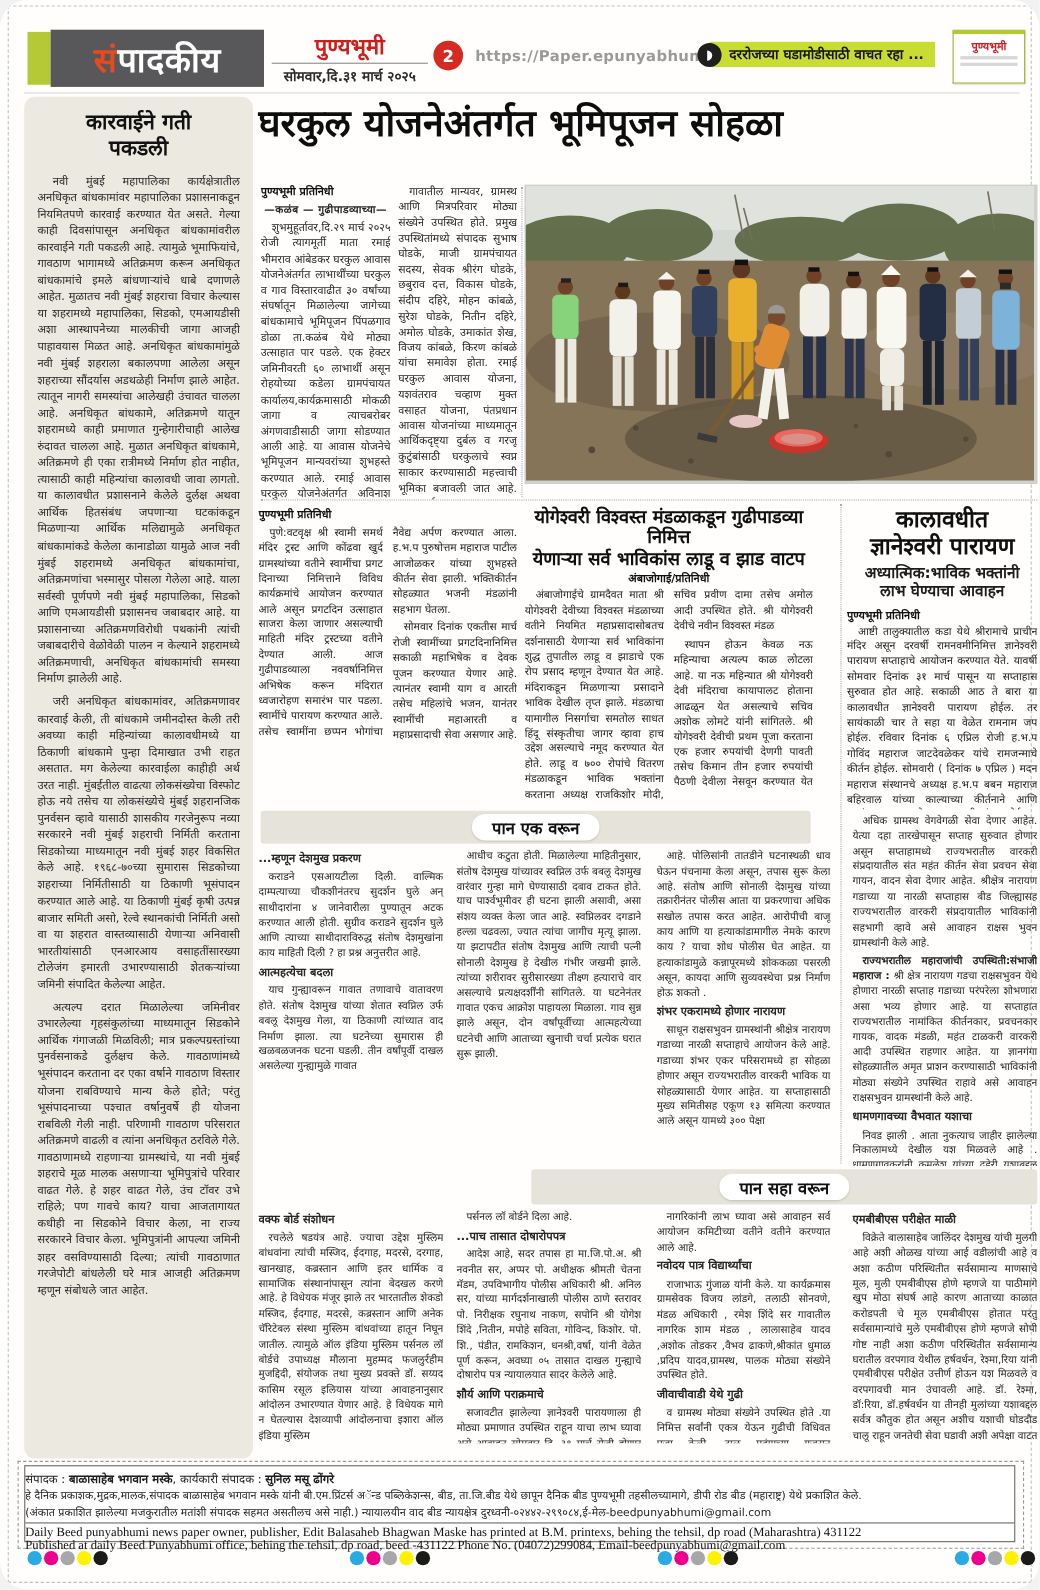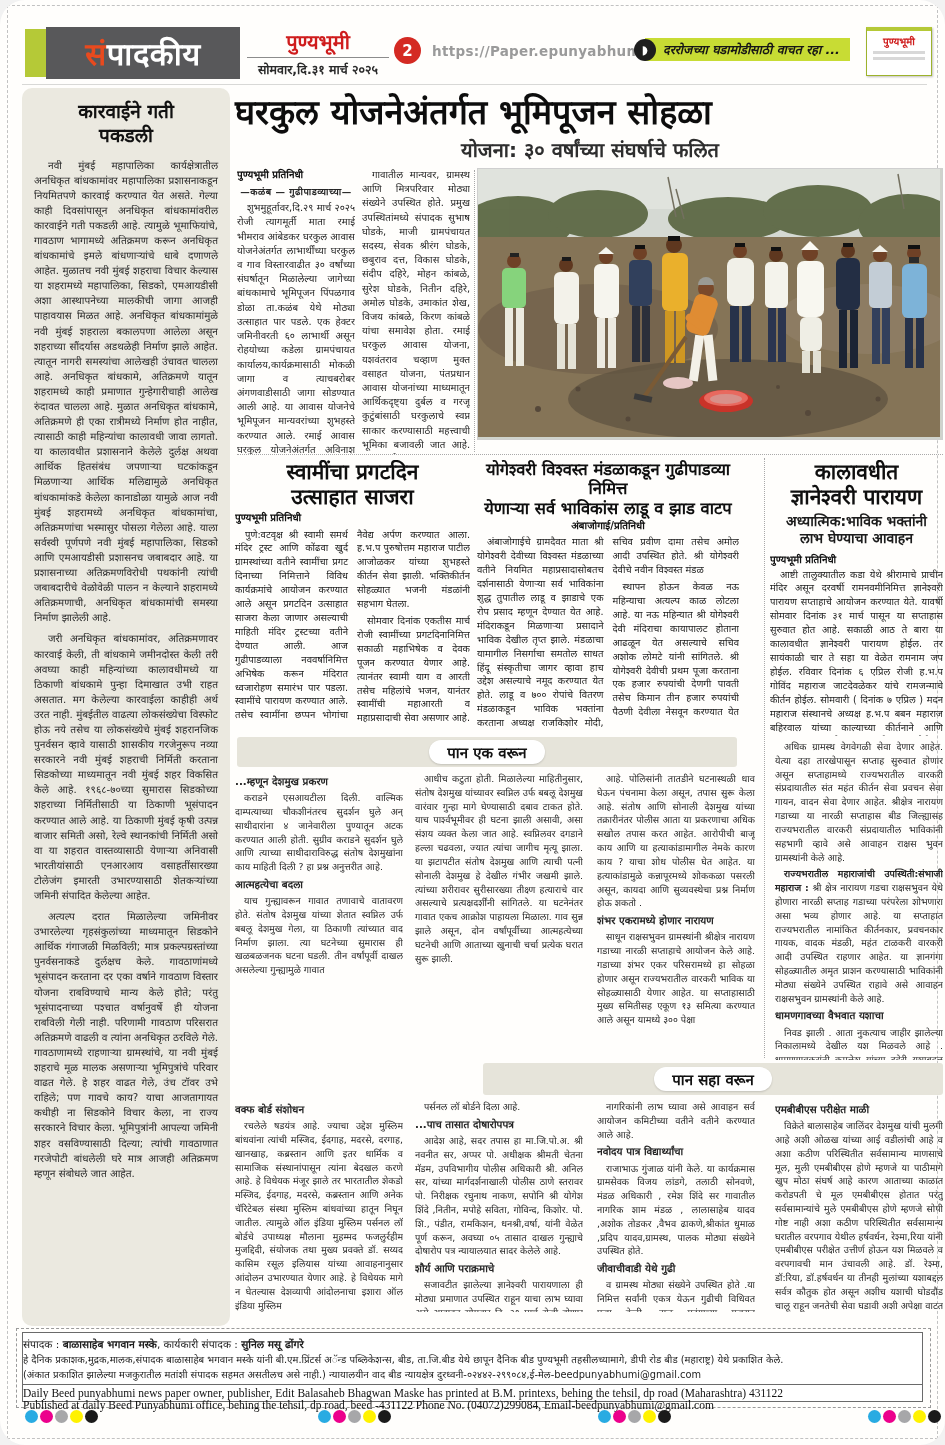--- a/index.html
+++ b/index.html
@@ -16,21 +16,21 @@
   .mast{left:247px;top:28px;width:142px;text-align:center;}
   .mast .nm{font-size:20px;font-weight:bold;color:#cf1d1d;border-bottom:1.5px solid #8c8c8c;padding-bottom:2px;}
   .mast .dt{font-size:12.5px;font-weight:bold;color:#2a2a2a;padding-top:3px;}
   .pgno{left:394px;top:37px;width:27px;height:27px;background:#d42a23;border-radius:50%;
         color:#fff;font-weight:bold;font-size:15px;display:flex;align-items:center;justify-content:center;}
   .url{left:432px;top:43px;font-size:13.5px;font-weight:bold;color:#9a9a9a;letter-spacing:.3px;}
   .ticker{left:634px;top:37px;height:25px;display:flex;align-items:center;}
   .ticker .ic{width:22px;height:22px;background:#1e1e1e;border-radius:50%;color:#fff;font-size:12px;
         display:flex;align-items:center;justify-content:center;margin-right:-11px;z-index:2;}
   .ticker .strip{background:#c8dc34;height:23px;display:flex;align-items:center;
-        padding:0 10px 0 18px;font-size:12.5px;font-weight:bold;color:#161616;font-style:italic;}
+        padding:0 10px 0 18px;font-size:12.5px;font-weight:bold;color:#161616;}
   .thumb{left:866px;top:27px;width:64px;height:44px;background:#fff;border:1px solid #9db32c;
         border-top:4px solid #b5c937;box-shadow:1px 1px 2px rgba(0,0,0,.25);text-align:center;}
   .thumb .nm{font-size:10px;font-weight:bold;color:#cf1d1d;margin-top:3px;}
   .thumb .bar{height:3px;background:#d8d8d8;margin:3px 6px 0 6px;}
   .hdr-rule{left:22px;top:84px;width:905px;height:1px;background:#d8d8d6;}
 
   
   .edcol{left:22px;top:88px;width:208px;height:1238px;background:#ebe9e0;border-radius:10px;
         padding:10px 12px;box-sizing:border-box;overflow:hidden;}
   .edcol h2{margin:2px 0 10px 0;font-size:19px;line-height:1.25;text-align:center;color:#111;}
@@ -132,21 +132,20 @@
   <div class="abs hdr-rule"></div>
 
   <div class="abs edcol">
     <h2><span>कारवाईने गती</span><br><span>पकडली</span></h2>
     <p>नवी मुंबई महापालिका कार्यक्षेत्रातील अनधिकृत बांधकामांवर महापालिका प्रशासनाकडून नियमितपणे कारवाई करण्यात येत असते. गेल्या काही दिवसांपासून अनधिकृत बांधकामांवरील कारवाईने गती पकडली आहे. त्यामुळे भूमाफियांचे, गावठाण भागामध्ये अतिक्रमण करून अनधिकृत बांधकामांचे इमले बांधणाऱ्यांचे धाबे दणाणले आहेत. मुळातच नवी मुंबई शहराचा विचार केल्यास या शहरामध्ये महापालिका, सिडको, एमआयडीसी अशा आस्थापनेच्या मालकीची जागा आजही पाहावयास मिळत आहे. अनधिकृत बांधकामांमुळे नवी मुंबई शहराला बकालपणा आलेला असून शहराच्या सौंदर्यास अडथळेही निर्माण झाले आहेत. त्यातून नागरी समस्यांचा आलेखही उंचावत चालला आहे. अनधिकृत बांधकामे, अतिक्रमणे यातून शहरामध्ये काही प्रमाणात गुन्हेगारीचाही आलेख रुंदावत चालला आहे. मुळात अनधिकृत बांधकामे, अतिक्रमणे ही एका रात्रीमध्ये निर्माण होत नाहीत, त्यासाठी काही महिन्यांचा कालावधी जावा लागतो. या कालावधीत प्रशासनाने केलेले दुर्लक्ष अथवा आर्थिक हितसंबंध जपणाऱ्या घटकांकडून मिळणाऱ्या आर्थिक मलिद्यामुळे अनधिकृत बांधकामांकडे केलेला कानाडोळा यामुळे आज नवी मुंबई शहरामध्ये अनधिकृत बांधकामांचा, अतिक्रमणांचा भस्मासुर पोसला गेलेला आहे. याला सर्वस्वी पूर्णपणे नवी मुंबई महापालिका, सिडको आणि एमआयडीसी प्रशासनच जबाबदार आहे. या प्रशासनाच्या अतिक्रमणविरोधी पथकांनी त्यांची जबाबदारीचे वेळोवेळी पालन न केल्याने शहरामध्ये अतिक्रमणाची, अनधिकृत बांधकामांची समस्या निर्माण झालेली आहे.</p>
     <p>जरी अनधिकृत बांधकामांवर, अतिक्रमणावर कारवाई केली, ती बांधकामे जमीनदोस्त केली तरी अवघ्या काही महिन्यांच्या कालावधीमध्ये या ठिकाणी बांधकामे पुन्हा दिमाखात उभी राहत असतात. मग केलेल्या कारवाईला काहीही अर्थ उरत नाही. मुंबईतील वाढत्या लोकसंख्येचा विस्फोट होऊ नये तसेच या लोकसंख्येचे मुंबई शहरानजिक पुनर्वसन व्हावे यासाठी शासकीय गरजेनुरूप नव्या सरकारने नवी मुंबई शहराची निर्मिती करताना सिडकोच्या माध्यमातून नवी मुंबई शहर विकसित केले आहे. १९६८-७०च्या सुमारास सिडकोच्या शहराच्या निर्मितीसाठी या ठिकाणी भूसंपादन करण्यात आले आहे. या ठिकाणी मुंबई कृषी उत्पन्न बाजार समिती असो, रेल्वे स्थानकांची निर्मिती असो वा या शहरात वास्तव्यासाठी येणाऱ्या अनिवासी भारतीयांसाठी एनआरआय वसाहतींसारख्या टोलेजंग इमारती उभारण्यासाठी शेतकऱ्यांच्या जमिनी संपादित केलेल्या आहेत.</p>
     <p>अत्यल्प दरात मिळालेल्या जमिनीवर उभारलेल्या गृहसंकुलांच्या माध्यमातून सिडकोने आर्थिक गंगाजळी मिळविली; मात्र प्रकल्पग्रस्तांच्या पुनर्वसनाकडे दुर्लक्षच केले. गावठाणांमध्ये भूसंपादन करताना दर एका वर्षाने गावठाण विस्तार योजना राबविण्याचे मान्य केले होते; परंतु भूसंपादनाच्या पश्चात वर्षानुवर्षे ही योजना राबविली गेली नाही. परिणामी गावठाण परिसरात अतिक्रमणे वाढली व त्यांना अनधिकृत ठरविले गेले. गावठाणामध्ये राहणाऱ्या ग्रामस्थांचे, या नवी मुंबई शहराचे मूळ मालक असणाऱ्या भूमिपुत्रांचे परिवार वाढत गेले. हे शहर वाढत गेले, उंच टॉवर उभे राहिले; पण गावचे काय? याचा आजतागायत कधीही ना सिडकोने विचार केला, ना राज्य सरकारने विचार केला. भूमिपुत्रांनी आपल्या जमिनी शहर वसविण्यासाठी दिल्या; त्यांची गावठाणात गरजेपोटी बांधलेली घरे मात्र आजही अतिक्रमण म्हणून संबोधले जात आहेत.</p>
   </div>
 
   <div class="abs lead-hl">घरकुल योजनेअंतर्गत भूमिपूजन सोहळा</div>
-  <div class="abs lead-sub">योजना: ३० वर्षांच्या संघर्षाचे फलित</div>
 
   <div class="abs lead-col lc1">
     <p class="byline">पुण्यभूमी प्रतिनिधी</p>
     <p class="dateline">—कळंब — गुढीपाडव्याच्या—</p>
     <p class="body">शुभमुहूर्तावर,दि.२९ मार्च २०२५ रोजी त्यागमूर्ती माता रमाई भीमराव आंबेडकर घरकुल आवास योजनेअंतर्गत लाभार्थींच्या घरकुल व गाव विस्तारवाढीत ३० वर्षांच्या संघर्षातून मिळालेल्या जागेच्या बांधकामाचे भूमिपूजन पिंपळगाव डोळा ता.कळंब येथे मोठ्या उत्साहात पार पडले. एक हेक्टर जमिनीवरती ६० लाभार्थी असून रोहयोच्या कडेला ग्रामपंचायत कार्यालय,कार्यक्रमासाठी मोकळी जागा व त्याचबरोबर अंगणवाडीसाठी जागा सोडण्यात आली आहे. या आवास योजनेचे भूमिपूजन मान्यवरांच्या शुभहस्ते करण्यात आले. रमाई आवास घरकुल योजनेअंतर्गत अविनाश घोडके यांच्या घरकुलाची पायाभरणी यावेळी करण्यात आली.</p>
   </div>
   <div class="abs lead-col lc2">
     <p class="body">गावातील मान्यवर, ग्रामस्थ आणि मित्रपरिवार मोठ्या संख्येने उपस्थित होते. प्रमुख उपस्थितांमध्ये संपादक सुभाष घोडके, माजी ग्रामपंचायत सदस्य, सेवक श्रीरंग घोडके, छबुराव दत्त, विकास घोडके, संदीप दहिरे, मोहन कांबळे, सुरेश घोडके, नितीन दहिरे, अमोल घोडके, उमाकांत शेख, विजय कांबळे, किरण कांबळे यांचा समावेश होता. रमाई घरकुल आवास योजना, यशवंतराव चव्हाण मुक्त वसाहत योजना, पंतप्रधान आवास योजनांच्या माध्यमातून आर्थिकदृष्ट्या दुर्बल व गरजू कुटुंबांसाठी घरकुलाचे स्वप्न साकार करण्यासाठी महत्त्वाची भूमिका बजावली जात आहे. या कार्यक्रमाच्या माध्यमातून ग्रामविकासाला चालना मिळाली. समाजातील प्रत्येक कुटुंबाला हक्काचे घर मिळावे, हा शासनाचा आणि स्थानिक नेतृत्वाचा उद्देश आहे.</p>
   </div>
   <div class="abs vrule vr1"></div>
@@ -264,21 +263,20 @@
           <circle cx="330" cy="244" r="3"></circle>
         <circle cx="300" cy="218" r="2"></circle>
           <circle cx="150" cy="250" r="2.5"></circle>
           <circle cx="400" cy="230" r="2.5"></circle>
       </g>
     </svg>
   </div>
   <div class="abs hrule-dot hr1"></div>
 
   <div class="abs swami">
-    <div class="sec-title"><span>स्वामींचा प्रगटदिन</span><br><span>उत्साहात साजरा</span></div>
     <p class="byline">पुण्यभूमी प्रतिनिधी</p>
     <div class="cols">
       <p>पुणे:वटवृक्ष श्री स्वामी समर्थ मंदिर ट्रस्ट आणि कोंढवा खुर्द ग्रामस्थांच्या वतीने स्वामींचा प्रगट दिनाच्या निमित्ताने विविध कार्यक्रमांचे आयोजन करण्यात आले असून प्रगटदिन उत्साहात साजरा केला जाणार असल्याची माहिती मंदिर ट्रस्टच्या वतीने देण्यात आली. आज गुढीपाडव्याला नववर्षानिमित्त अभिषेक करून मंदिरात ध्वजारोहण समारंभ पार पडला. स्वामींचे पारायण करण्यात आले. तसेच स्वामींना छप्पन भोगांचा नैवेद्य अर्पण करण्यात आला. ह.भ.प पुरुषोत्तम महाराज पाटील आजोळकर यांच्या शुभहस्ते कीर्तन सेवा झाली. भक्तिकीर्तन सोहळ्यात भजनी मंडळांनी सहभाग घेतला.</p>
       <p>सोमवार दिनांक एकतीस मार्च रोजी स्वामींच्या प्रगटदिनानिमित्त सकाळी महाभिषेक व देवक पूजन करण्यात येणार आहे. त्यानंतर स्वामी याग व आरती तसेच महिलांचे भजन, यानंतर स्वामींची महाआरती व महाप्रसादाची सेवा असणार आहे. यावेळी मंदिर परिसरात आकर्षक रोषणाई व फुलांची सजावट करण्यात आली असून भाविकांनी मोठ्या संख्येने उपस्थित राहावे, असे आवाहन मंडळाच्या वतीने करण्यात आले आहे.</p>
     </div>
   </div>
 
   <div class="abs yoge">
     <div class="sec-title"><span>योगेश्वरी विश्वस्त मंडळाकडून गुढीपाडव्या निमित्त</span><br><span>येणाऱ्या सर्व भाविकांस लाडू व झाड वाटप</span></div>
     <p class="byline" style="text-align:center;">अंबाजोगाई/प्रतिनिधी</p>

